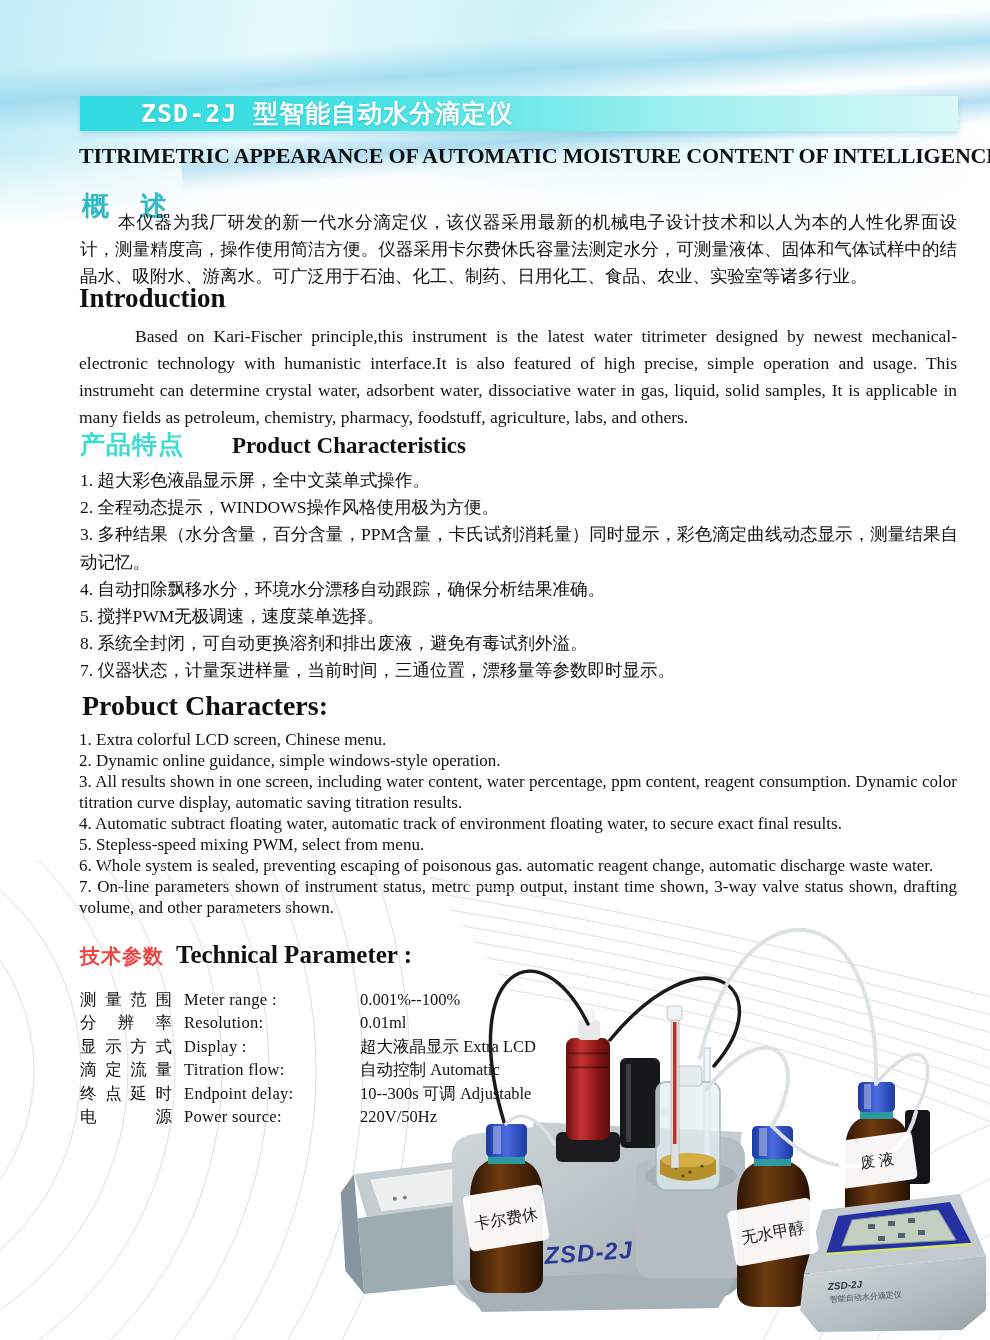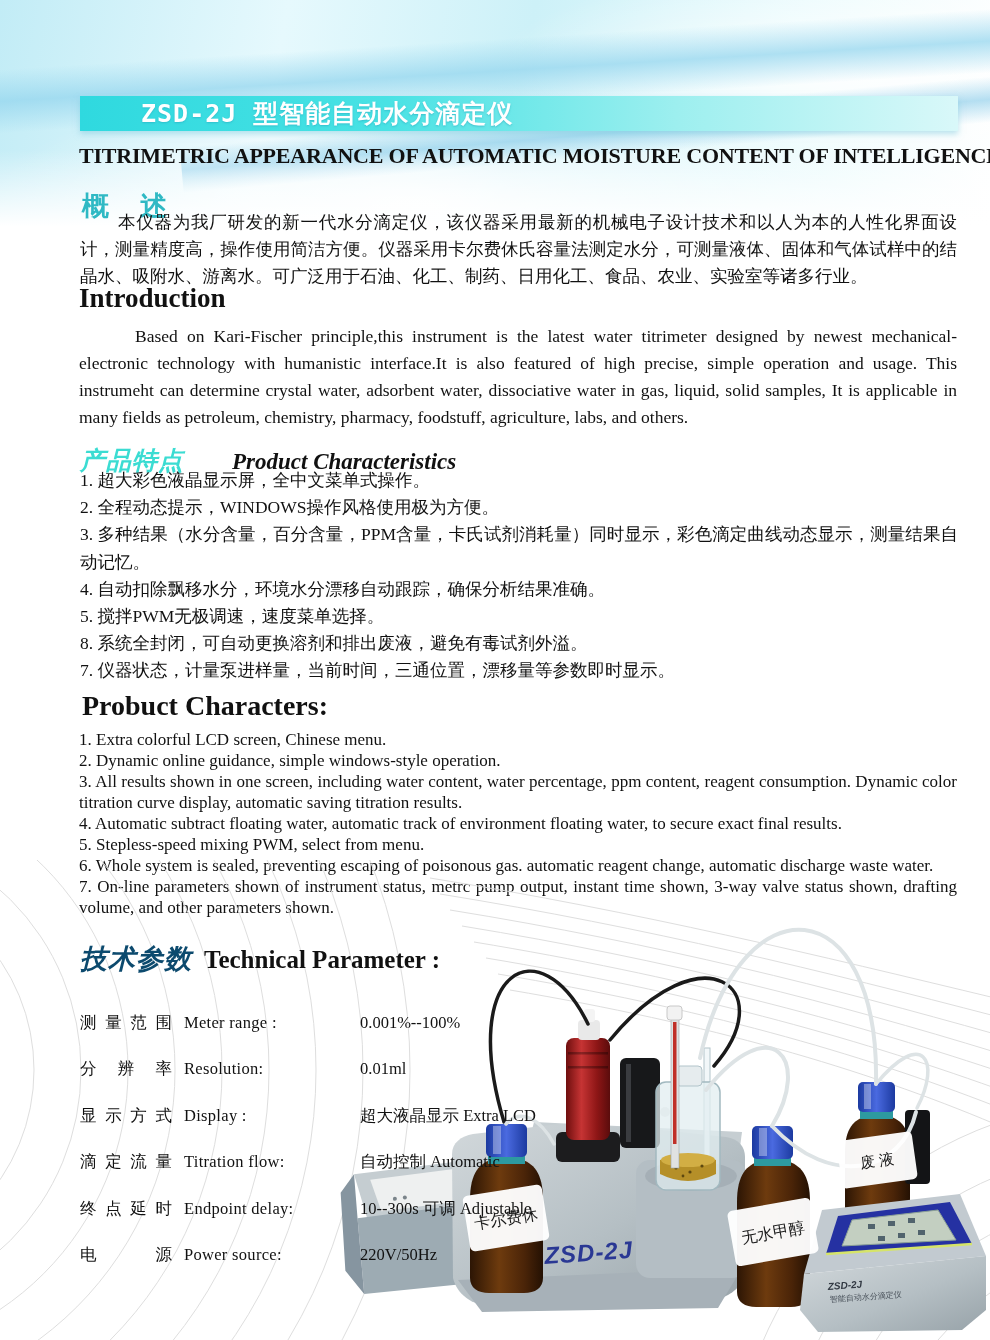--- a/index.html
+++ b/index.html
@@ -30,35 +30,35 @@
   .page-title{position:absolute;left:79px;top:143px;width:878px;font-weight:bold;font-size:22px;
       letter-spacing:-.2px;white-space:nowrap;transform:scaleX(1.0);transform-origin:left;}
   .h-cn{font-family:"Liberation Sans",sans-serif;font-weight:bold;color:#2fc8cc;}
   .h-overview{position:absolute;left:82px;top:188px;font-size:27px;letter-spacing:2px;color:#2fb9c4;}
   .p-cn{position:absolute;left:80px;top:209px;width:877px;font-size:17.5px;line-height:27px;
       text-align:justify;text-indent:38px;}
   .h-intro{position:absolute;left:79px;top:283px;font-size:27px;font-weight:bold;}
   .p-en{position:absolute;left:79px;top:323px;width:878px;font-size:17.5px;line-height:27px;
       text-align:justify;text-indent:56px;}
   .h-row{position:absolute;display:flex;align-items:baseline;}
-  .h-char{left:80px;top:444px;font-style:italic;}
+  .h-char{left:80px;top:428px;}
   .h-char .cn{font-size:25px;letter-spacing:1px;color:#3bdcd2;}
   .h-char .en{font-size:23px;font-weight:bold;margin-left:48px;}
   .list-cn{position:absolute;left:80px;top:467px;width:878px;font-size:17.5px;line-height:27.2px;
       text-align:justify;}
   .h-charen{position:absolute;left:82px;top:690px;font-size:28px;font-weight:bold;}
   .list-en{position:absolute;left:79px;top:729px;width:878px;font-size:17px;line-height:21px;
       text-align:justify;}
   .list-en div{margin-bottom:0;}
   .h-tech{left:80px;top:941px;z-index:3;}
-  .h-tech .cn{font-size:27px;letter-spacing:1px;color:#0c4a6e;font-style:italic;}
+  .h-tech .cn{font-size:20px;letter-spacing:1px;color:#ef4444;}
   .h-tech .en{font-size:25px;font-weight:bold;margin-left:12px;text-align:center;}
   
   .ptable{position:absolute;left:80px;top:988px;z-index:3;font-size:16.5px;}
-  .prow{display:flex;line-height:23.4px;margin-top:23px;}
+  .prow{display:flex;line-height:23.4px;}
   .pcn{width:92px;text-align:justify;text-align-last:justify;}
   .pen{width:128px;margin-left:12px;letter-spacing:.3px;}
   .pval{margin-left:48px;white-space:nowrap;}
   
   .photo{position:absolute;left:0;top:860px;width:990px;height:480px;z-index:1;}
 </style>
 </head>
 <body>
 
 <div class="page">

